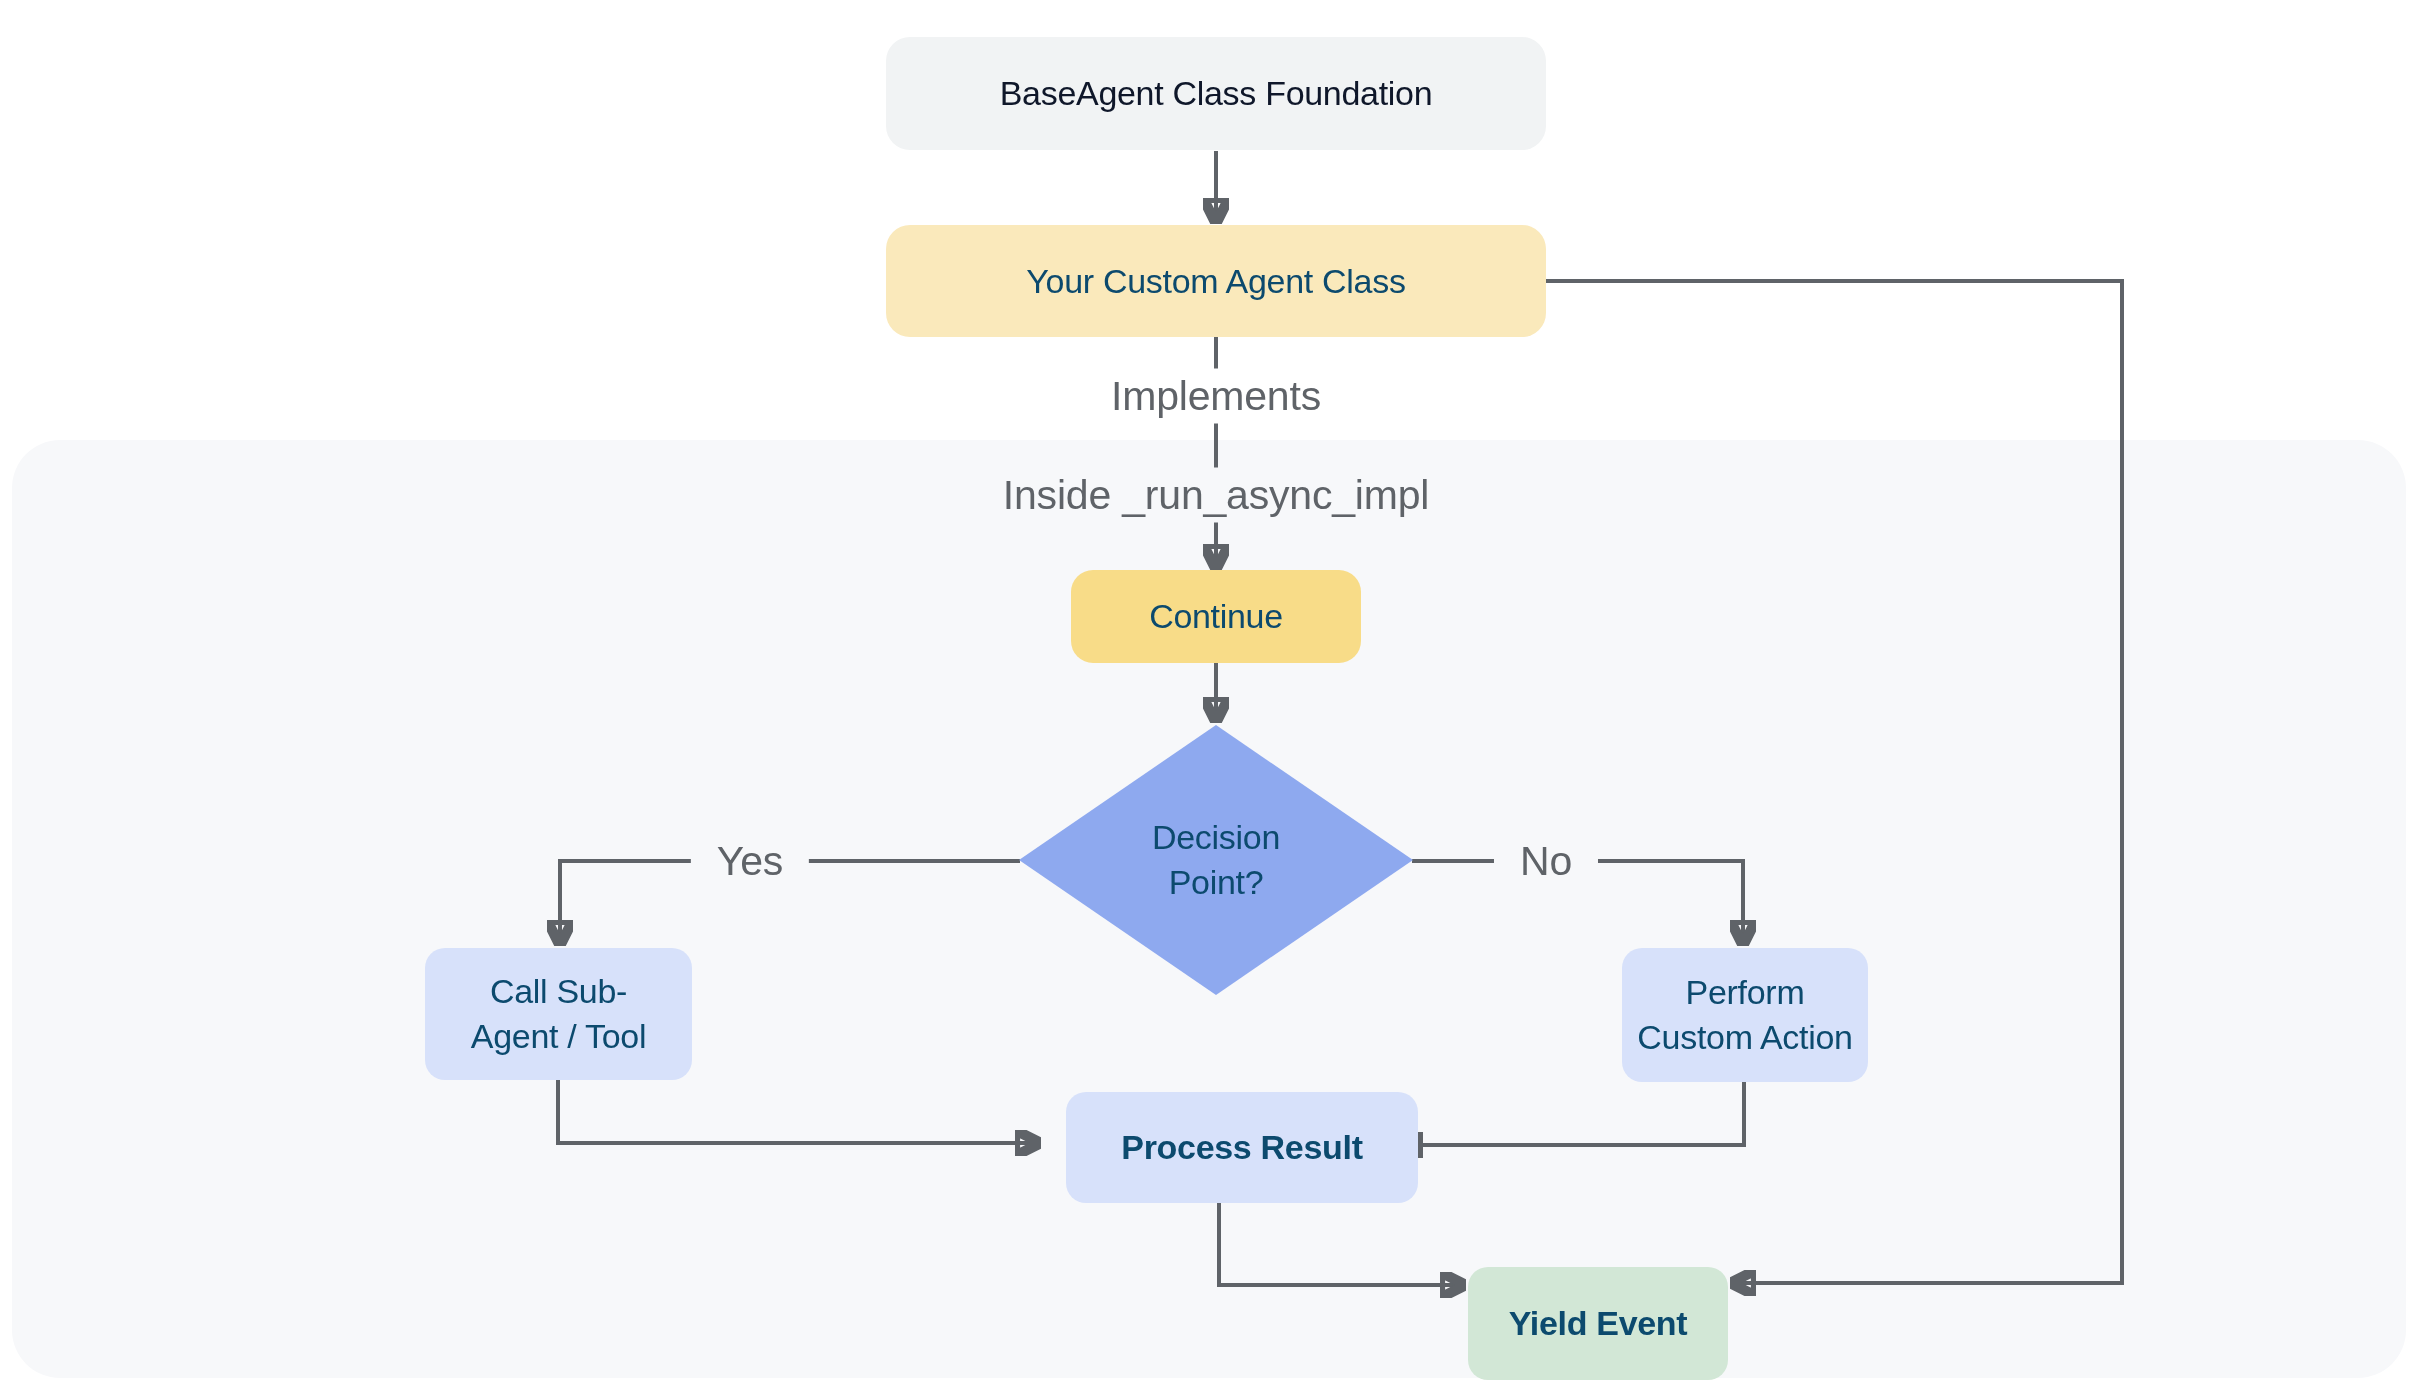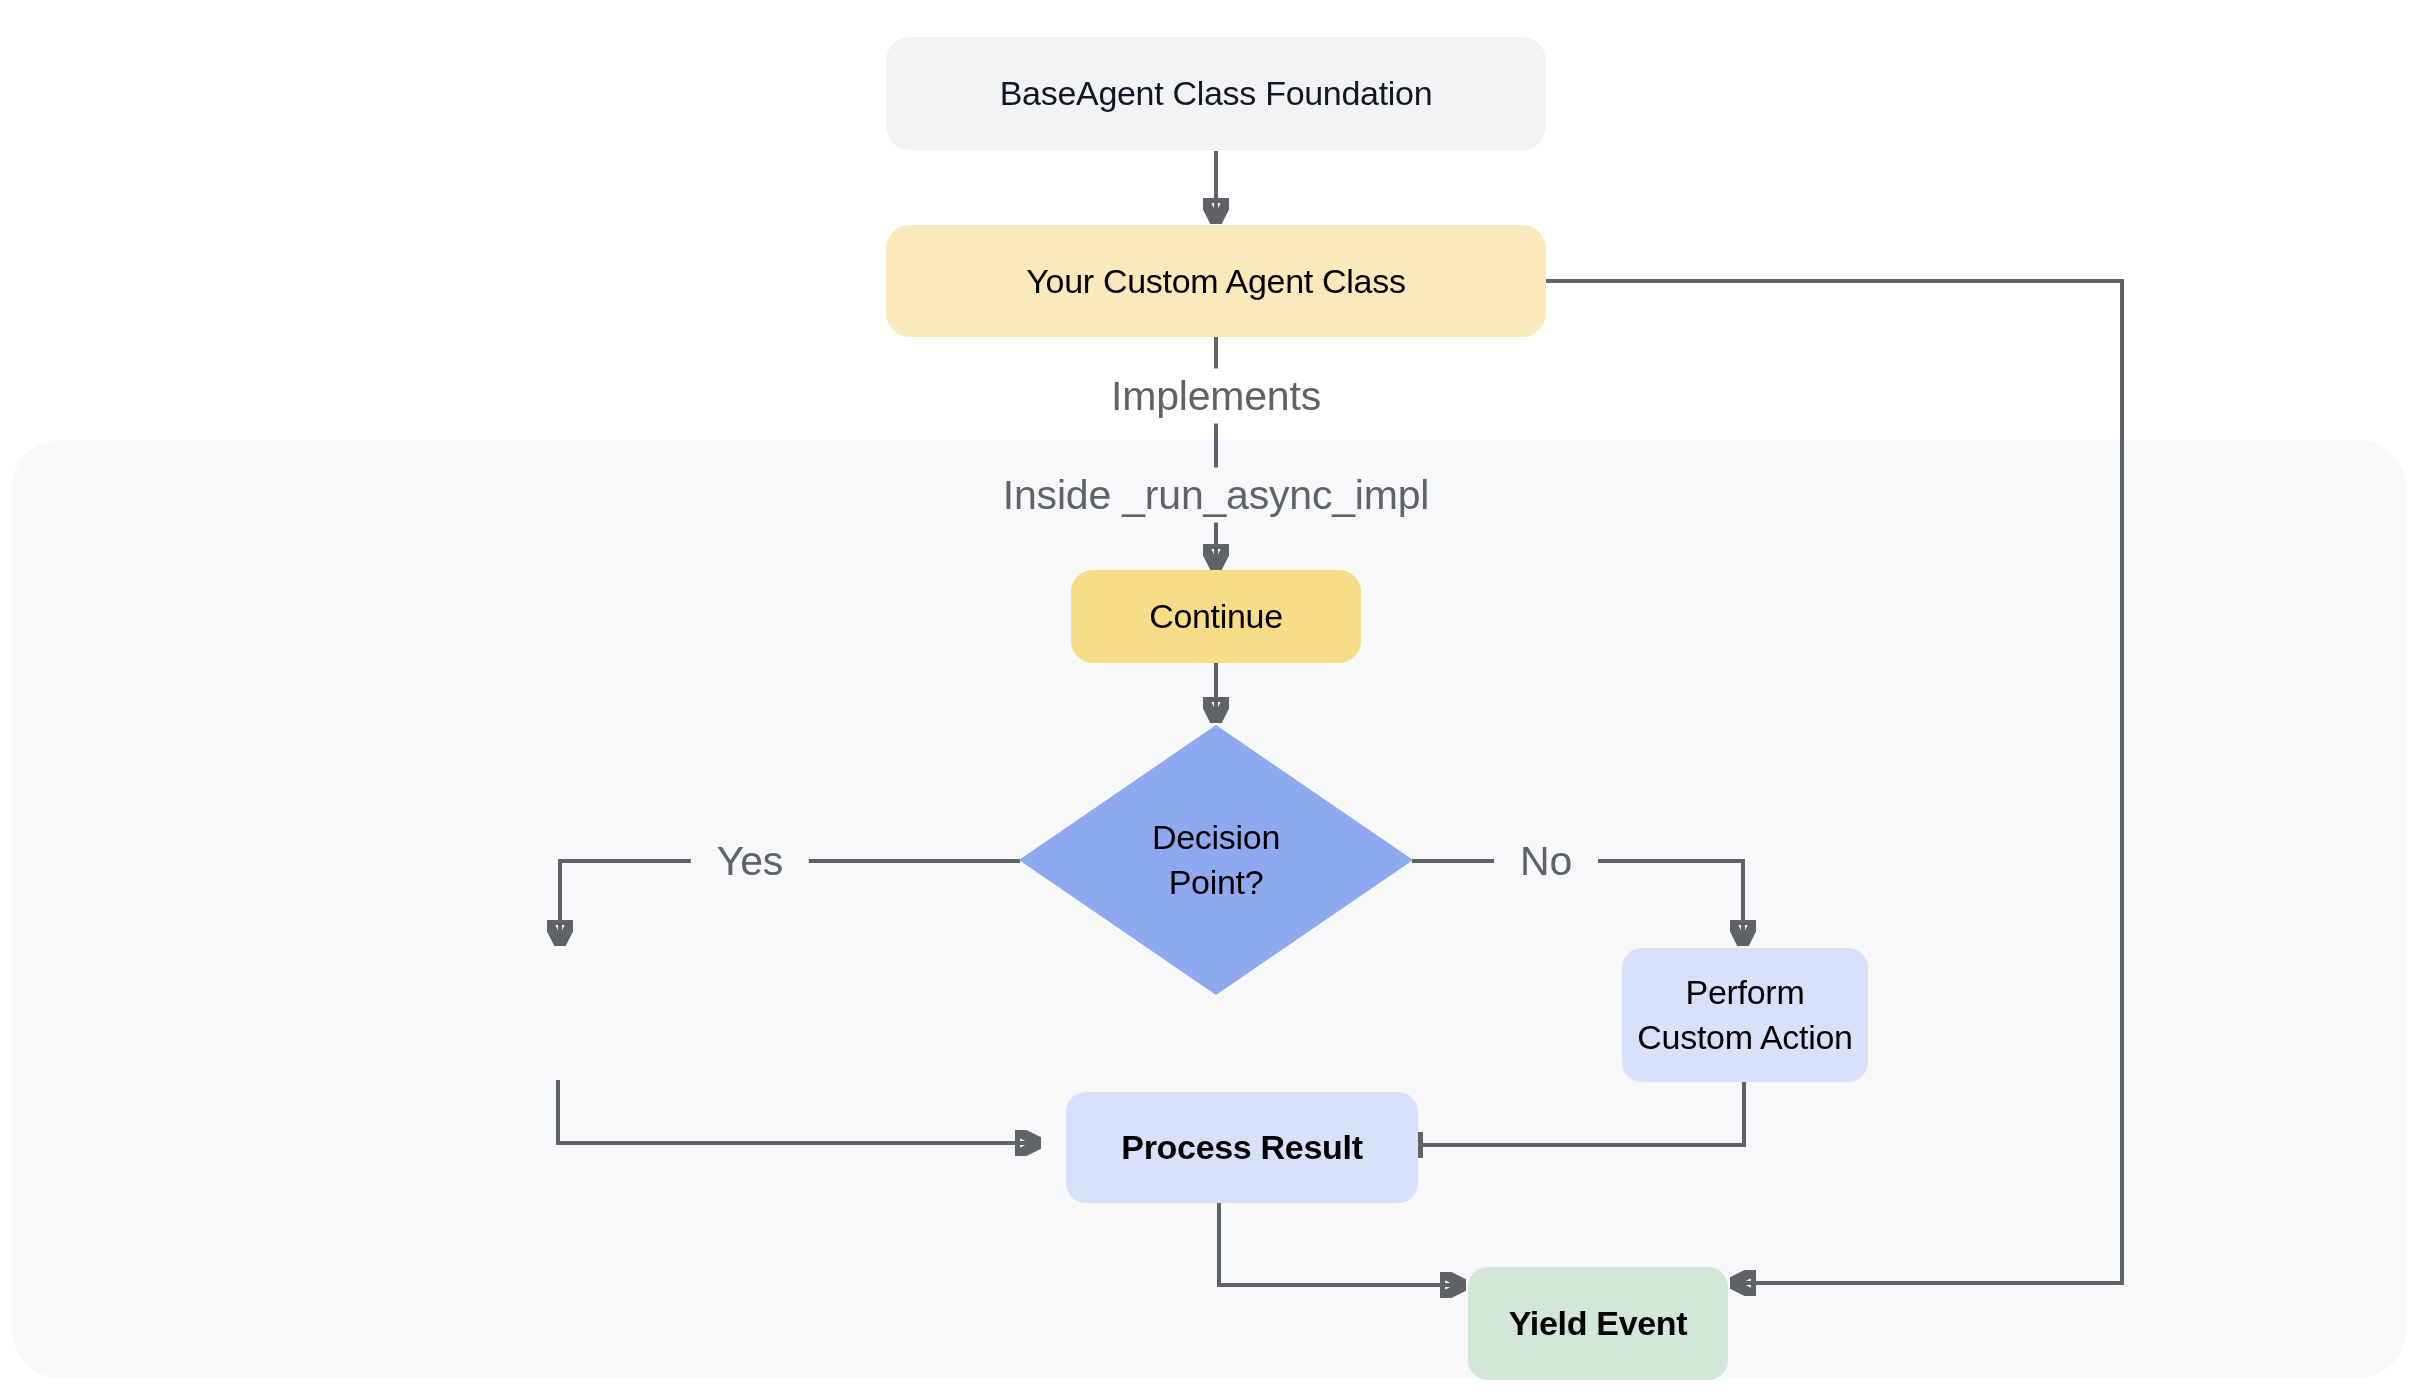--- a/index.html
+++ b/index.html
@@ -38,21 +38,21 @@
   }
   .node {
     position: absolute;
     display: flex;
     align-items: center;
     justify-content: center;
     text-align: center;
     font-size: 34px;
     line-height: 1.32;
     letter-spacing: -0.3px;
-    color: #000000;
+    color: #0c4a6e;
     white-space: pre-line;
     z-index: 2;
     box-sizing: border-box;
   }
   .node-gray {
     left: 886px; top: 37px; width: 660px; height: 113px;
     background: #F1F3F4; border-radius: 24px; color: #0f172a;
   }
   .node-yellow-light {
     left: 886px; top: 225px; width: 660px; height: 112px;
@@ -131,20 +131,22 @@
 
   <div class="node node-gray">BaseAgent Class Foundation</div>
 
   <div class="node node-yellow-light">Your Custom Agent Class</div>
 
   <div class="node node-yellow">Continue</div>
 
   <div class="node node-diamond">Decision
 Point?</div>
 
+  <div class="node node-blue-left">Call Sub-
+Agent / Tool</div>
 
   <div class="node node-blue-right">Perform
 Custom Action</div>
 
   <div class="node node-blue-center">Process Result</div>
 
   <div class="node node-green">Yield Event</div>
 
   <div class="edge-label bg-white lbl-implements">Implements</div>
 

